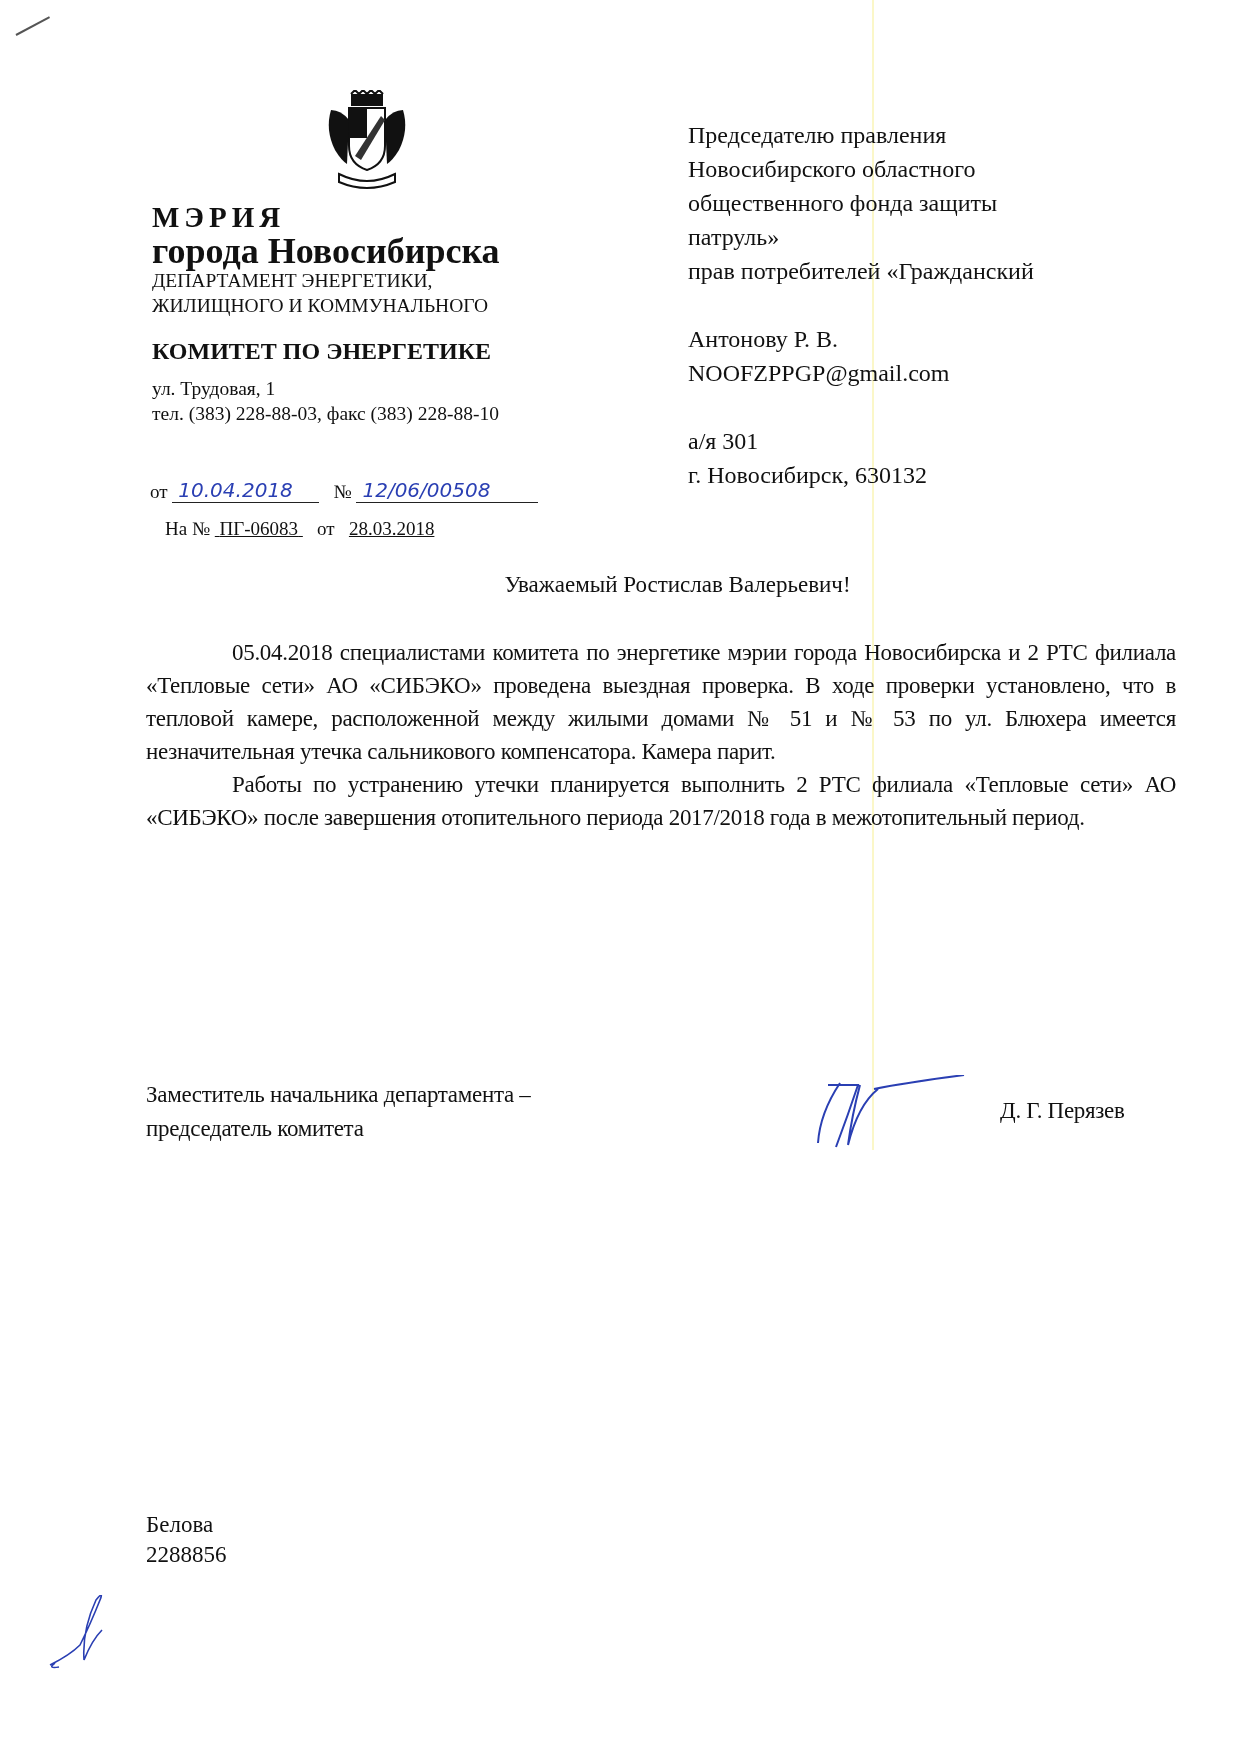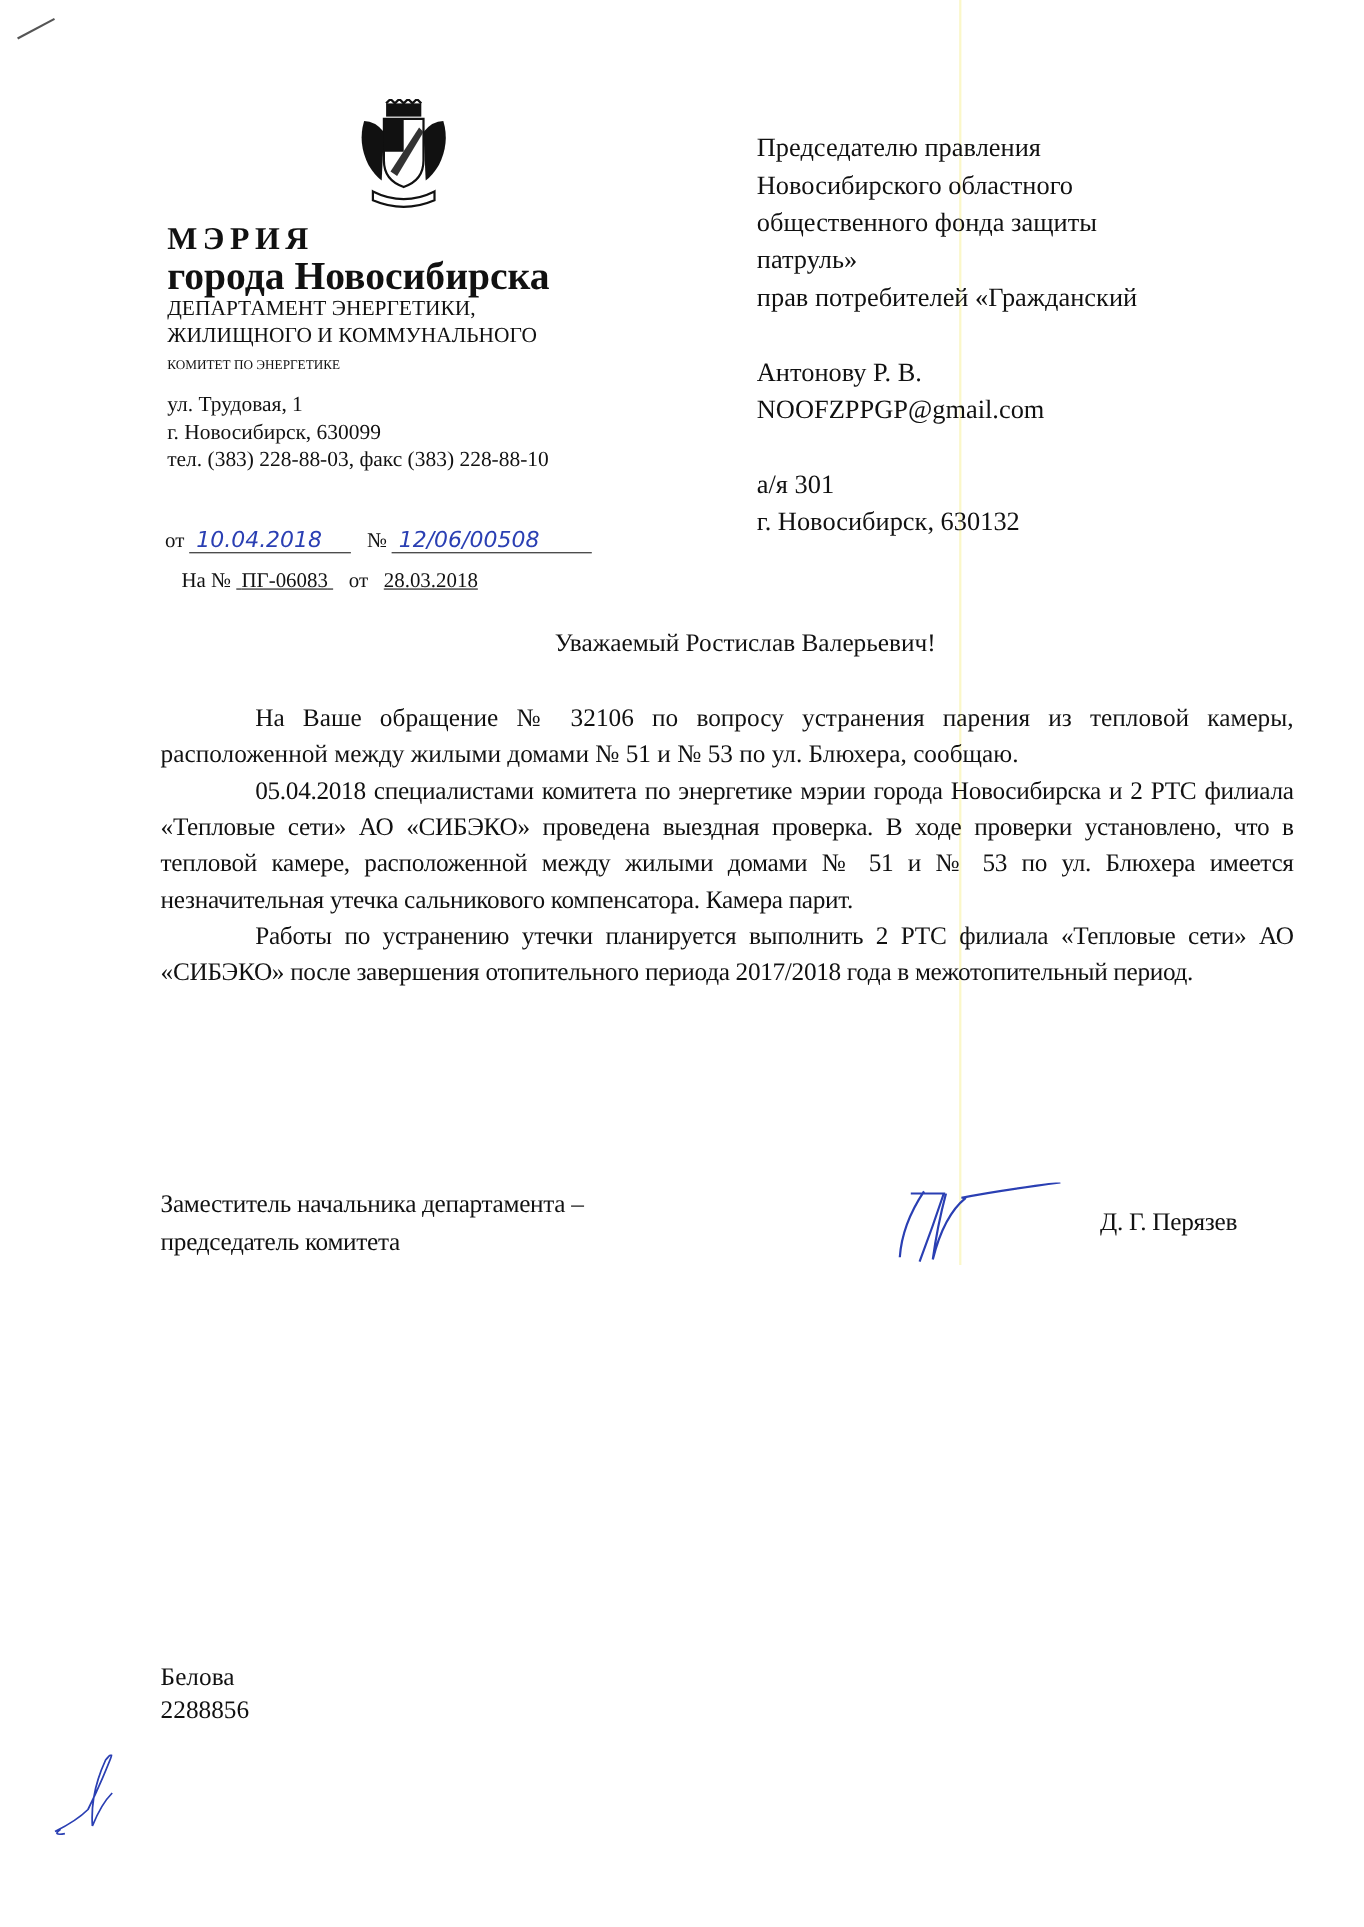--- a/index.html
+++ b/index.html
@@ -10,21 +10,21 @@
     .abs { position: absolute; }
     .corner-mark { left: 16px; top: 14px; width: 38px; height: 2px; background: #555; transform: rotate(-28deg); transform-origin: left center; top: 34px; }
     .fold-line { left: 872px; top: 0; width: 2px; height: 1150px; background: #fbf7c8; }
 
     
     .letterhead { left: 152px; top: 90px; width: 430px; text-align: left; }
     .emblem { display: block; margin: 0 auto; width: 92px; height: 100px; }
     .lh-mayor { font-size: 29px; font-weight: bold; letter-spacing: 5px; margin-top: 10px; line-height: 34px; }
     .lh-city { font-size: 36px; font-weight: bold; line-height: 34px; }
     .lh-dept { font-size: 19.5px; line-height: 25px; }
-    .lh-committee { font-size: 12px; font-weight: normal; line-height: 26px; }
+    .lh-committee { font-size: 24px; font-weight: bold; line-height: 26px; margin-top: 20px; }
     .lh-addr { font-size: 19.5px; line-height: 25px; margin-top: 12px; }
 
     .regline { left: 150px; top: 478px; font-size: 19px; display: flex; align-items: flex-end; }
     .reg-field { display: inline-block; border-bottom: 1px solid #222; color: #2a3fb3; font-family: "DejaVu Sans", sans-serif; font-style: italic; font-size: 20px; padding: 0 6px; line-height: 24px; }
     .ref-line { left: 165px; top: 518px; font-size: 19px; }
     .u { text-decoration: underline; }
 
     
     .addressee { left: 688px; top: 118px; width: 480px; font-size: 24px; line-height: 34px; }
     .addressee .gap { height: 34px; }
@@ -59,21 +59,20 @@
     <path d="M10 20 q-6 20 4 40 q6 10 12 14 l2 -44 q-8 -10 -18 -10 z" fill="#111"></path>
     <path d="M82 20 q6 20 -4 40 q-6 10 -12 14 l-2 -44 q8 -10 18 -10 z" fill="#111"></path>
     <path d="M18 84 q28 14 56 0 v8 q-28 12 -56 0 z" fill="#fff" stroke="#111" stroke-width="2"></path>
   </svg>
   <div class="lh-mayor">МЭРИЯ</div>
   <div class="lh-city">города Новосибирска</div>
   <div class="lh-dept">ДЕПАРТАМЕНТ ЭНЕРГЕТИКИ,</div>
   <div class="lh-dept">ЖИЛИЩНОГО И КОММУНАЛЬНОГО</div>
   <div class="lh-committee">КОМИТЕТ ПО ЭНЕРГЕТИКЕ</div>
   <div class="lh-addr">ул. Трудовая, 1</div>
-  <div class="lh-dept">г. Новосибирск, 630099</div>
   <div class="lh-dept">тел. (383) 228-88-03, факс (383) 228-88-10</div>
 </div>
 
 <div class="abs regline">
   <span>от</span>&nbsp;
   <span class="reg-field" style="width:135px">10.04.2018</span>
   &nbsp;&nbsp;&nbsp;<span>№</span>&nbsp;
   <span class="reg-field" style="width:170px">12/06/00508</span>
 </div>
 
@@ -94,21 +93,20 @@
   <div>Антонову Р. В.</div>
   <div>NOOFZPPGP@gmail.com</div>
   <div class="gap"></div>
   <div>а/я 301</div>
   <div>г. Новосибирск, 630132</div>
 </div>
 
 <div class="abs greeting">Уважаемый Ростислав Валерьевич!</div>
 
 <div class="abs body">
-  <p>На Ваше обращение № 32106 по вопросу устранения парения из тепловой камеры, расположенной между жилыми домами № 51 и № 53 по ул. Блюхера, сообщаю.</p>
   <p class="narrow">05.04.2018 специалистами комитета по энергетике мэрии города Новосибирска и 2 РТС филиала «Тепловые сети» АО «СИБЭКО» проведена выездная проверка. В ходе проверки установлено, что в тепловой камере, расположенной между жилыми домами № 51 и № 53 по ул. Блюхера имеется незначительная утечка сальникового компенсатора. Камера парит.</p>
   <p class="narrow">Работы по устранению утечки планируется выполнить 2 РТС филиала «Тепловые сети» АО «СИБЭКО» после завершения отопительного периода 2017/2018 года в межотопительный период.</p>
 </div>
 
 <div class="abs sig-title narrow">
   <div>Заместитель начальника департамента –</div>
   <div>председатель комитета</div>
 </div>
 <svg class="abs sig-scribble" viewBox="0 0 170 80">
   <path d="M40 8 q-20 30 -22 60 M28 10 h30 q-10 30 -22 62 M60 10 q-8 30 -12 60 q10 -40 30 -56 M74 14 q30 -6 90 -14" stroke="#2a3fb3" stroke-width="2" fill="none"></path>

